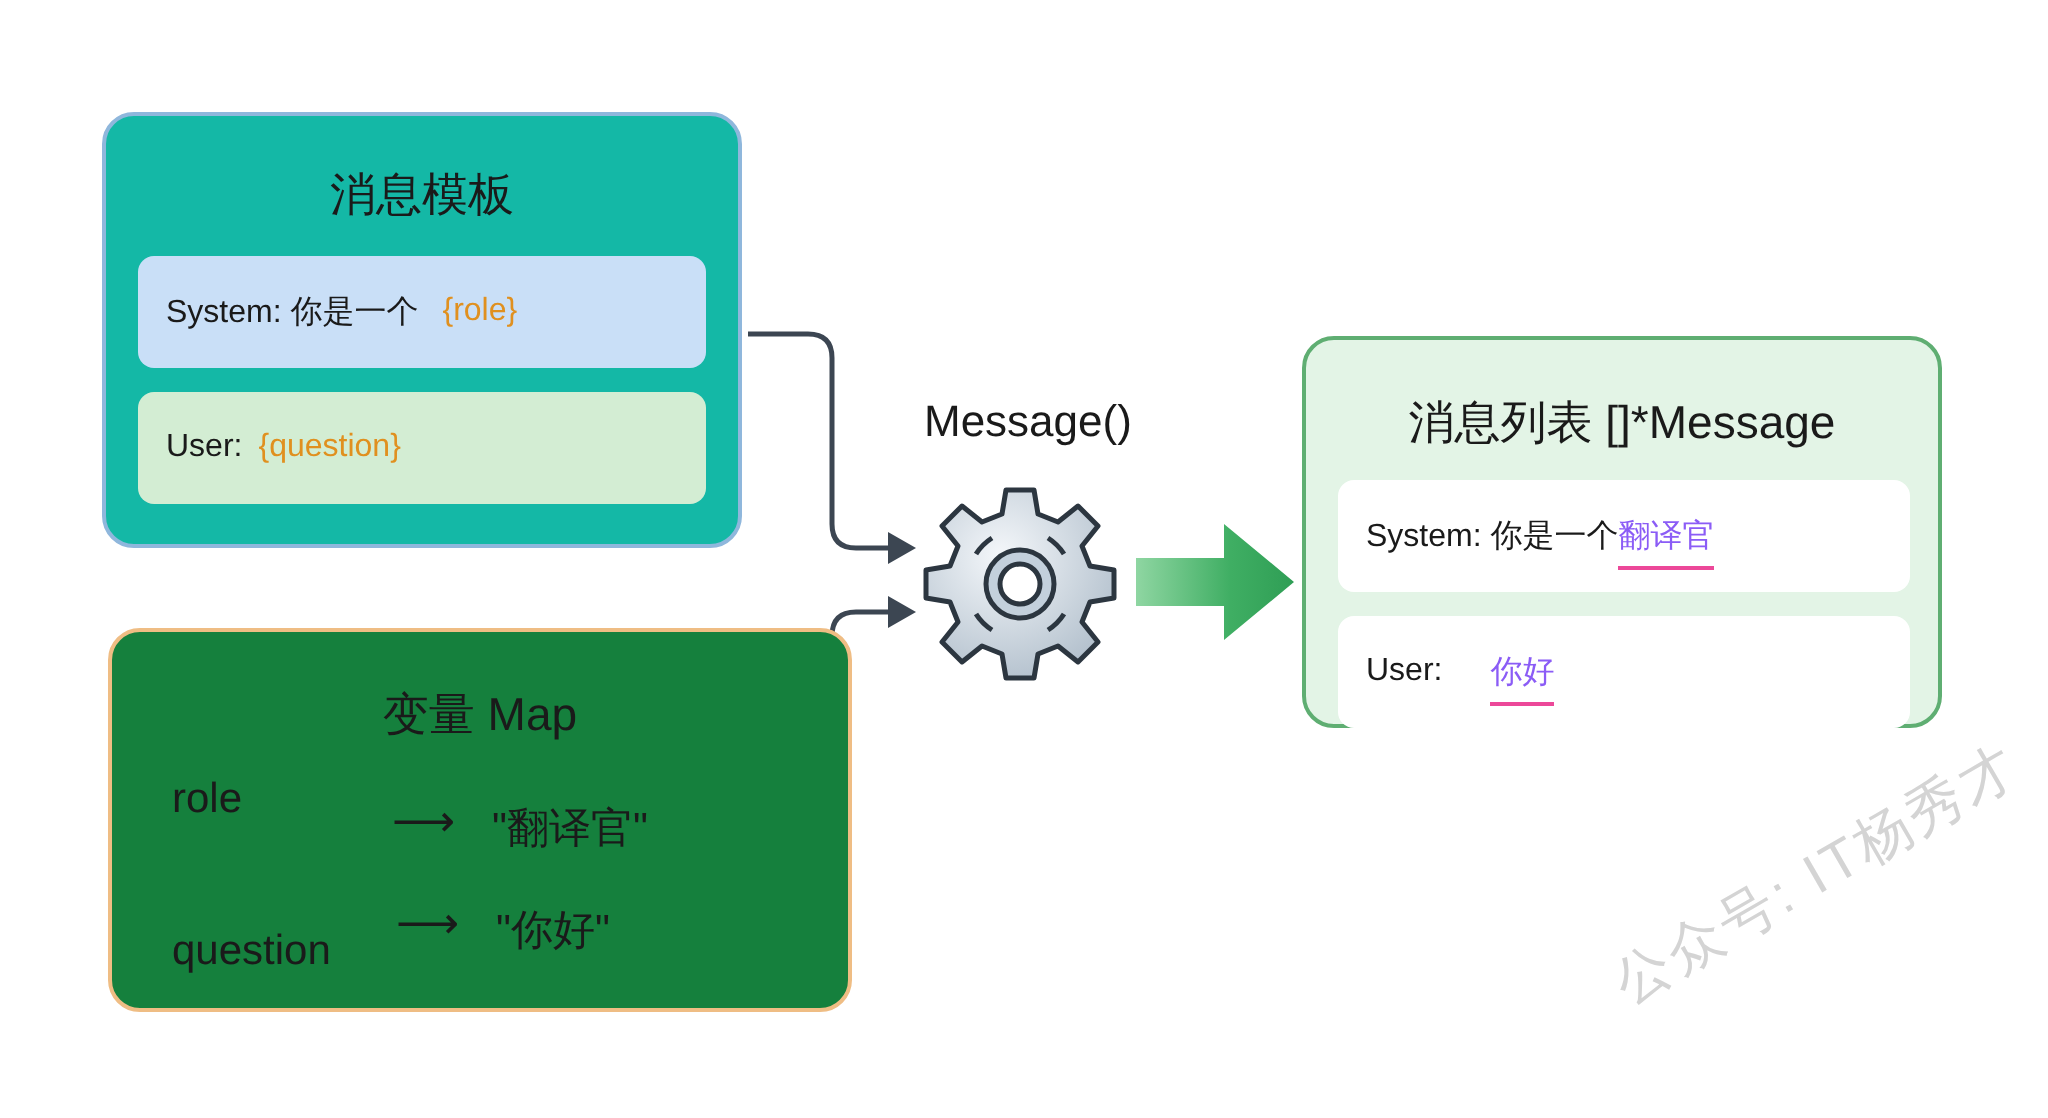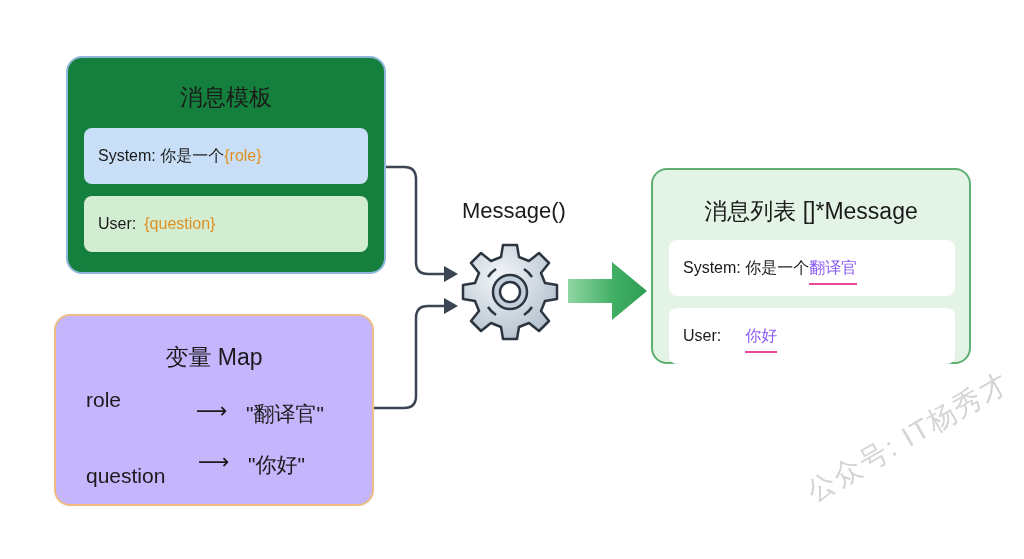--- a/index.html
+++ b/index.html
@@ -6,38 +6,38 @@
   body {
     width: 1024px; height: 559px; position: relative; overflow: hidden;
     background: #ffffff;
     font-family: "Liberation Sans", "DejaVu Sans", sans-serif;
     color: #1a1a1a;
   }
   .box {
     position: absolute; box-sizing: border-box; border-radius: 16px;
     border: 2px solid;
   }
-  .tpl { left: 66px; top: 56px; width: 320px; height: 218px;
-         background: #15803d; border-color: #8fb7dc; }
-  .vars { left: 54px; top: 314px; width: 320px; height: 192px;
-          background: #c4b5fd; border-color: #efbd84; }
+  .tpl { left: 51px; top: 56px; width: 320px; height: 218px;
+         background: #14b8a6; border-color: #8fb7dc; }
+  .vars { left: 54px; top: 314px; width: 372px; height: 192px;
+          background: #15803d; border-color: #efbd84; }
   .out { left: 651px; top: 168px; width: 320px; height: 196px;
          background: #e3f4e6; border-color: #5fae72; }
   .title {
     position: absolute; left: 0; right: 0; text-align: center;
     font-size: 23px; color: #1a1a1a;
   }
   .row {
     position: absolute; box-sizing: border-box; border-radius: 8px;
     font-size: 16px; padding-left: 14px; display: flex; align-items: center;
   }
   .tpl .row { left: 16px; width: 284px; height: 56px; }
   .tpl .r1 { top: 70px; background: #c9dff7; }
   .tpl .r2 { top: 138px; background: #d3edd3; }
-  .ph { color: #e0901f; margin-left: 0; }
+  .ph { color: #e0901f; margin-left: 12px; }
   .ph2 { color: #e0901f; margin-left: 8px; }
   .out .row { left: 16px; width: 286px; height: 56px; background: #ffffff; }
   .out .r1 { top: 70px; }
   .out .r2 { top: 138px; }
   .val {
     color: #8b5cf6; border-bottom: 2px solid #ec4899; padding-bottom: 4px;
     margin-top: 6px;
   }
   .val2 { margin-left: 24px; }
   .var-row { position: absolute; left: 30px; font-size: 21px; display: flex; align-items: center; }

